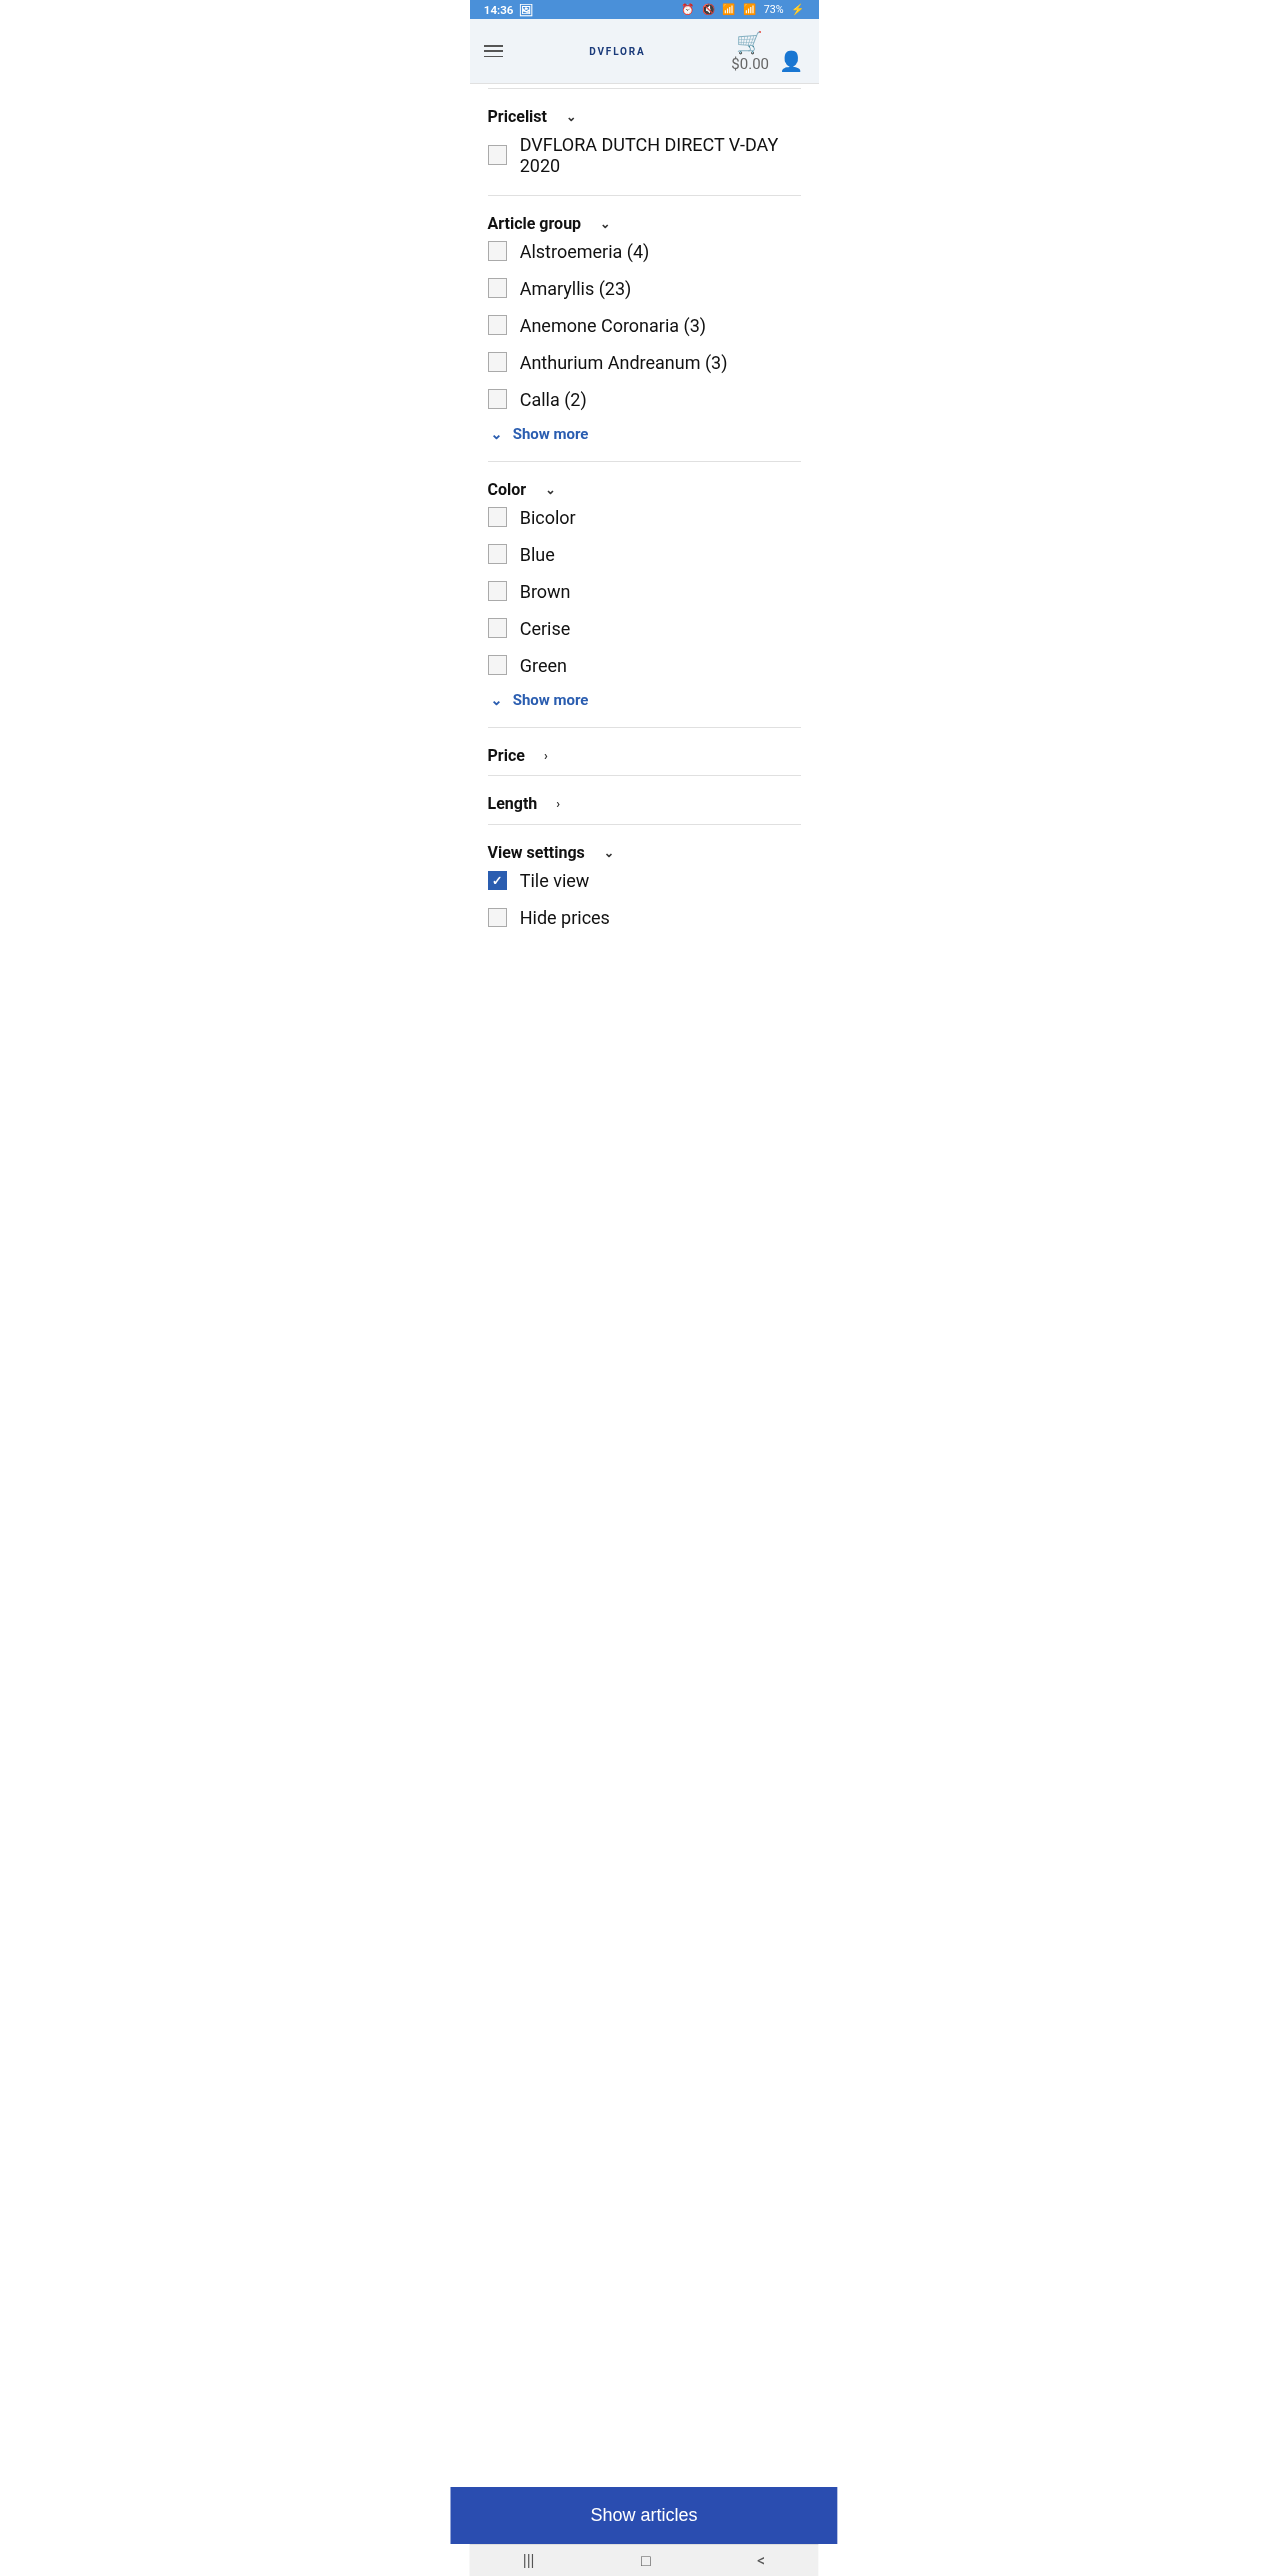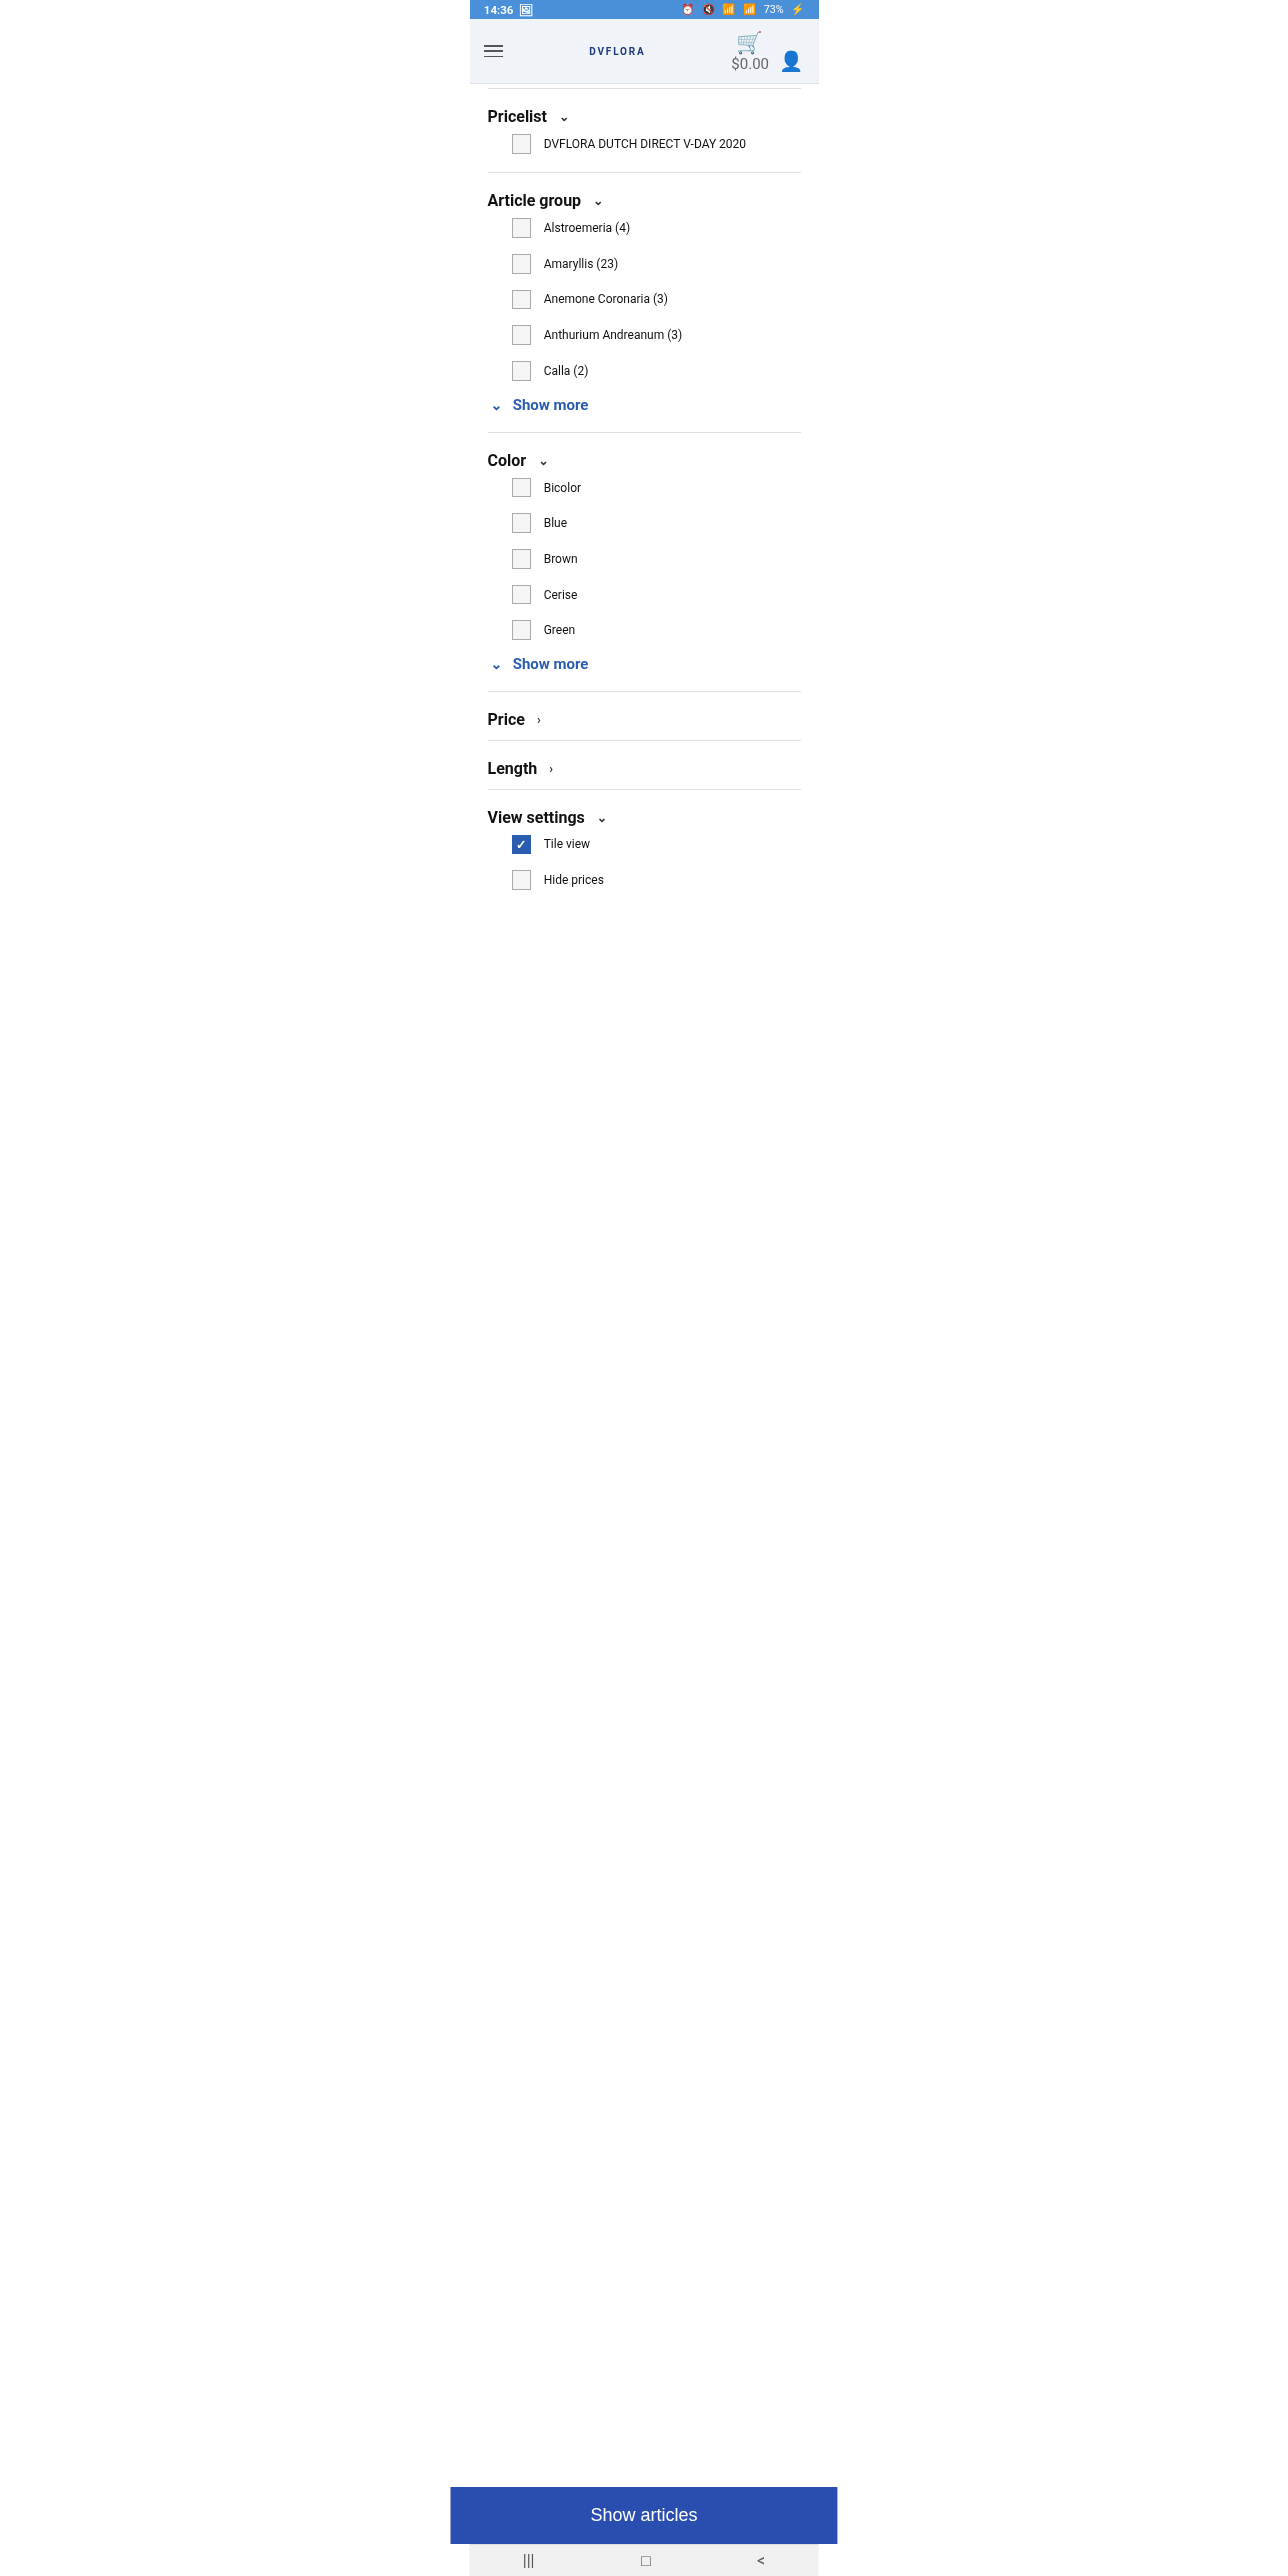--- a/index.html
+++ b/index.html
@@ -109,44 +109,43 @@
     
     .filter-section {
       padding: 14.3px 0 7.2px 0;
     }
     .filter-section-title {
       font-size: 16px;
       font-weight: 700;
       color: #111;
       display: flex;
       align-items: center;
-      gap: 12px;
+      gap: 19px;
       cursor: pointer;
     }
     .chevron-down {
       display: inline-block;
       font-size: 12.5px;
       color: #333;
     }
     .chevron-right {
       display: inline-block;
       font-size: 12.5px;
       color: #333;
     }
 
     
     .checkbox-item {
       display: flex;
       align-items: center;
       gap: 12.5px;
       padding: 8px 0;
-      font-size: 12px;
+      font-size: 18px;
       color: #111;
       cursor: pointer;
-      margin-left: 24px;
     }
     .checkbox {
       width: 19.7px;
       height: 19.7px;
       border: 1.3px solid #aaa;
       background: #f5f5f5;
       flex-shrink: 0;
       display: flex;
       align-items: center;
       justify-content: center;

